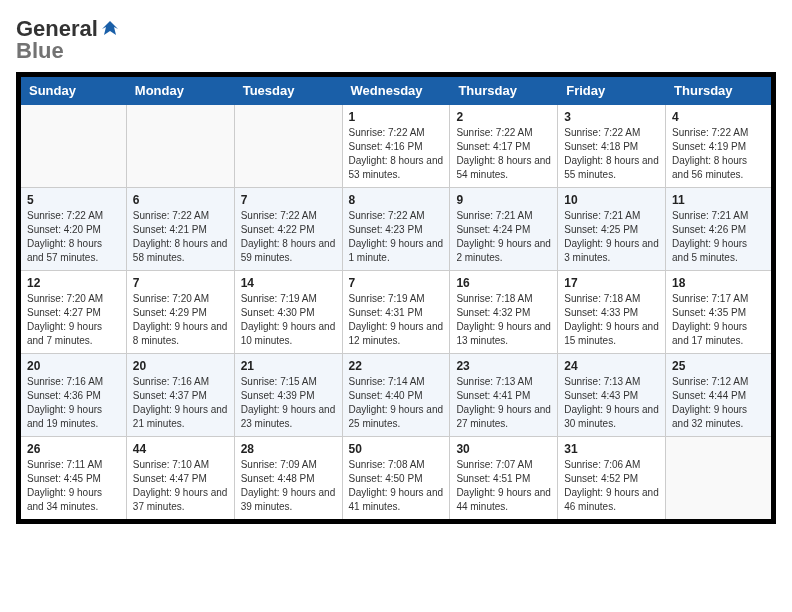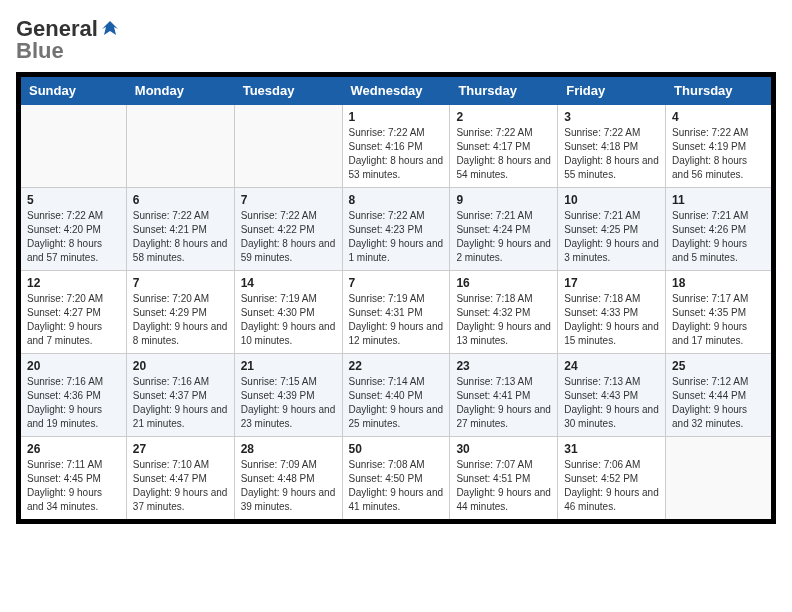--- a/index.html
+++ b/index.html
@@ -214,21 +214,21 @@
           <div class="day-number">25</div>
           <div class="day-info">Sunrise: 7:12 AM<br>Sunset: 4:44 PM<br>Daylight: 9 hours and 32 minutes.</div>
         </td>
       </tr>
       <tr>
         <td>
           <div class="day-number">26</div>
           <div class="day-info">Sunrise: 7:11 AM<br>Sunset: 4:45 PM<br>Daylight: 9 hours and 34 minutes.</div>
         </td>
         <td>
-          <div class="day-number">27</div>
+          <div class="day-number">44</div>
           <div class="day-info">Sunrise: 7:10 AM<br>Sunset: 4:47 PM<br>Daylight: 9 hours and 37 minutes.</div>
         </td>
         <td>
           <div class="day-number">28</div>
           <div class="day-info">Sunrise: 7:09 AM<br>Sunset: 4:48 PM<br>Daylight: 9 hours and 39 minutes.</div>
         </td>
         <td>
           <div class="day-number">50</div>
           <div class="day-info">Sunrise: 7:08 AM<br>Sunset: 4:50 PM<br>Daylight: 9 hours and 41 minutes.</div>
         </td>

